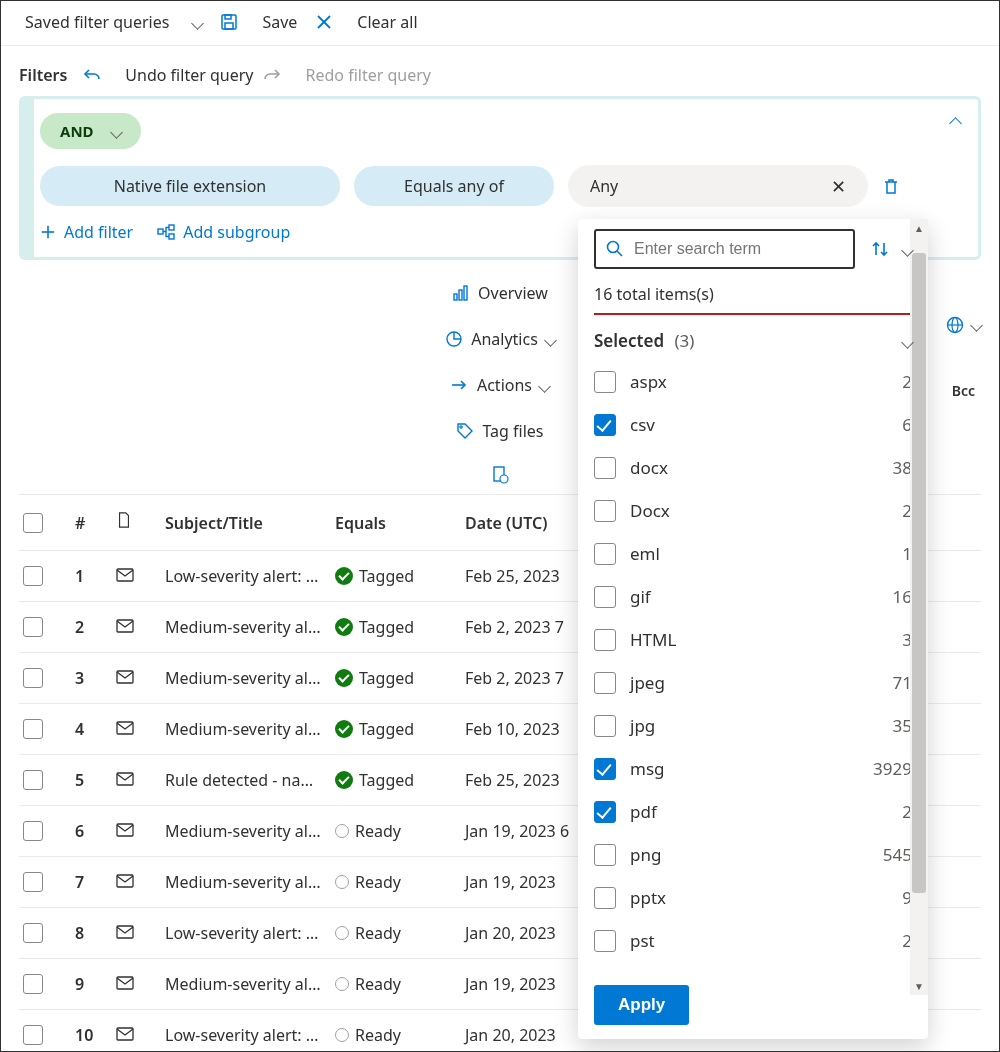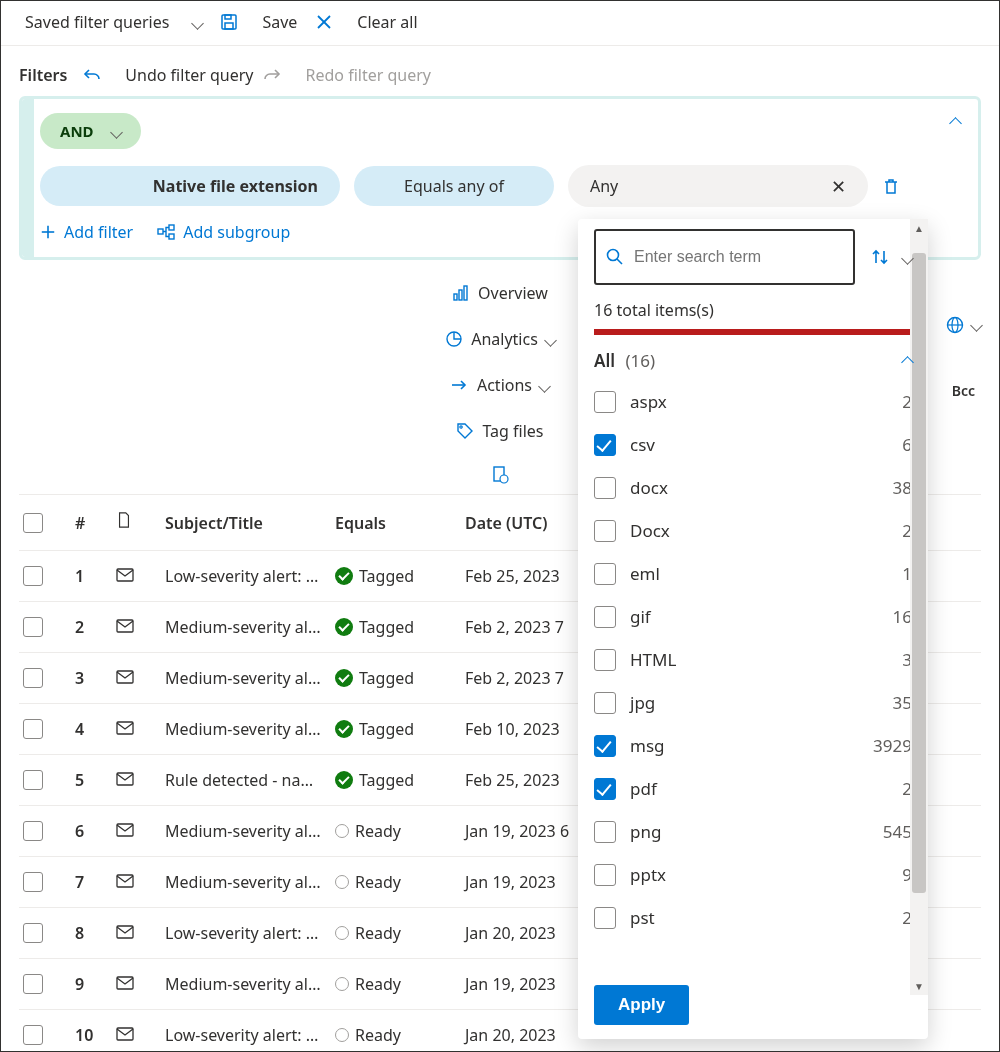--- a/index.html
+++ b/index.html
@@ -67,24 +67,24 @@
   .select-box{ width:84px;height:34px;border:1px solid #8a8886;display:flex;align-items:center;justify-content:space-between;padding:0 10px;}
 
   
   .popup{ position:absolute; top:218px; left:577px; width:350px; height:820px; background:#fff; box-shadow:0 8px 24px rgba(0,0,0,.18); border-radius:4px;}
   .popup-inner{ padding:10px 16px 0;}
   .popup-scroll{ position:absolute; top:0; right:0; bottom:44px; width:18px; background:#f3f2f1;}
   .popup-scroll .thumb{position:absolute;top:34px;left:2px;right:2px;height:640px;background:#c8c6c4;border-radius:3px;}
   .popup-scroll .ar{position:absolute;left:0;right:0;height:18px;display:flex;align-items:center;justify-content:center;font-size:10px;color:#605e5c;}
   .popup-scroll .ar.top{top:0;} .popup-scroll .ar.bot{bottom:0;}
   .search-row{ display:flex; gap:8px; align-items:center;}
-  .search-box{ flex:1; height:56px; border:2px solid #323130; border-radius:3px; display:flex; align-items:center; gap:8px; padding:0 10px;}
+  .search-box{ flex:1; height:40px; border:2px solid #323130; border-radius:3px; display:flex; align-items:center; gap:8px; padding:0 10px;}
   .search-box input{ border:none; outline:none; font-size:16px; flex:1;}
   .sort-btn{ width:40px;height:40px; display:flex;align-items:center;justify-content:center; color:#0078d4;}
-  .popup-total{ font-size:16px; padding:14px 0 8px; border-bottom:6px solid #b91c1c;}
+  .popup-total{ font-size:16px; padding:14px 0 8px; border-bottom:2px solid #b91c1c;}
   .group-head{ display:flex; align-items:center; justify-content:space-between; padding:14px 0 4px; font-size:17px;}
   .group-head .cnt{ color:#605e5c; margin-left:6px;}
   .opt-list{ padding:4px 0;}
   .opt{ display:flex; align-items:center; justify-content:space-between; padding:10px 0; font-size:17px;}
   .opt .left{ display:flex; align-items:center; gap:14px;}
   .opt .cb{ width:22px;height:22px;border:1.5px solid #8a8886;border-radius:3px; flex-shrink:0;}
   .opt .cb.sel{ background:#0078d4; border-color:#0078d4; position:relative;}
   .opt .cb.sel::after{content:'';position:absolute;left:5px;top:2px;width:6px;height:12px;border-right:2.5px solid #fff;border-bottom:2.5px solid #fff;transform:rotate(40deg);}
   .opt .count{ color:#605e5c;}
   .apply-row{ position:absolute; bottom:14px; left:16px;}
@@ -141,21 +141,21 @@
   </div>
 </div>
 
 <div class="filter-card">
   <span class="chev-up card-collapse"></span>
   <div class="and-chip">
     <span>AND</span>
     <span class="chev"></span>
   </div>
   <div class="filter-row">
-    <div class="pill pill-blue" style="min-width:300px;text-align:right;font-weight:bold;">
+    <div class="pill pill-blue" style="min-width:300px;text-align:center;">
       <span>Native file extension</span>
     </div>
     <div class="pill pill-blue" style="min-width:200px;text-align:center;">
       <span>Equals any of</span>
     </div>
     <div class="pill pill-grey">
       <span>Any</span>
       <span class="x">✕</span>
     </div>
     <span class="icon trash">
@@ -470,22 +470,22 @@
       <div class="sort-btn">
         <svg viewBox="0 0 18 18" width="18" height="18">
             <path d="M5 3 V15 M2 6 L5 3 L8 6" stroke="#0078d4" stroke-width="1.6" fill="none"></path>
             <path d="M13 15 V3 M10 12 L13 15 L16 12" stroke="#0078d4" stroke-width="1.6" fill="none"></path>
           </svg>
       </div>
       <span class="chev" style="margin-left:-2px;"></span>
     </div>
     <div class="popup-total">16 total items(s)</div>
     <div class="group-head">
-      <span><span style="font-weight:600">All</span> <span class="cnt">(16)</span></span>
-      <span class="chev-up"></span>
+      <span><span style="font-weight:600">Selected</span> <span class="cnt">(3)</span></span>
+      <span class="chev"></span>
     </div>
     <div class="opt-list" id="opt-list">
         <div class="opt">
           <div class="left">
             <div class="cb"></div>
             <span>aspx</span>
           </div>
           <span class="count">2</span>
         </div>
         <div class="opt">
@@ -526,20 +526,27 @@
         <div class="opt">
           <div class="left">
             <div class="cb"></div>
             <span>HTML</span>
           </div>
           <span class="count">3</span>
         </div>
         <div class="opt">
           <div class="left">
             <div class="cb"></div>
+            <span>jpeg</span>
+          </div>
+          <span class="count">71</span>
+        </div>
+        <div class="opt">
+          <div class="left">
+            <div class="cb"></div>
             <span>jpg</span>
           </div>
           <span class="count">35</span>
         </div>
         <div class="opt">
           <div class="left">
             <div class="cb sel"></div>
             <span>msg</span>
           </div>
           <span class="count">3929</span>

